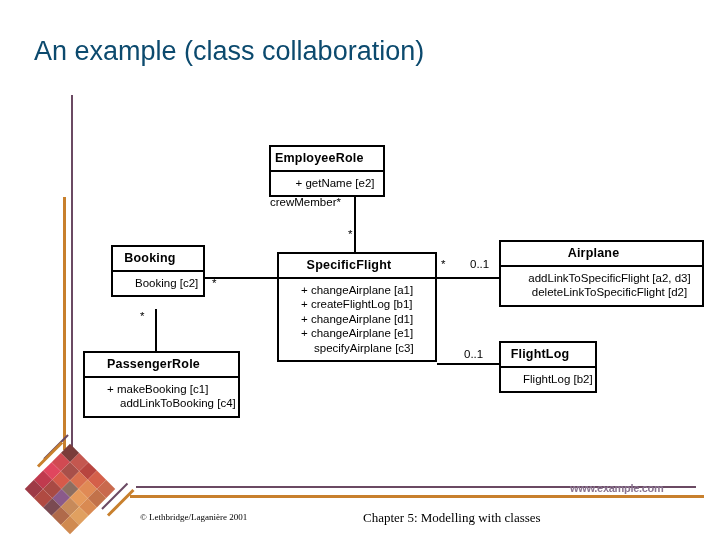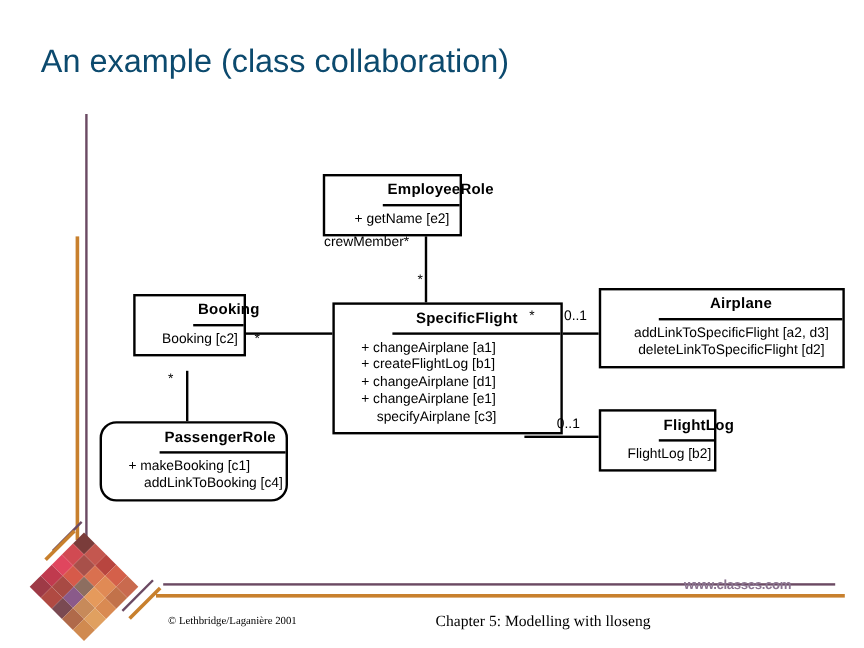--- a/index.html
+++ b/index.html
@@ -180,21 +180,20 @@
   }
   .uml-name {
     text-align: center;
     font-weight: bold;
     font-size: 12.5px;
     color: #000000;
     padding: 4px 20px 5px 4px;
     border-bottom: 2px solid #000000;
     white-space: nowrap;
     letter-spacing: 0.2px;
-    margin-left: 48px;
   }
   .uml-ops {
     padding: 4px 6px 5px 22px;
     font-size: 11.5px;
     color: #000000;
     line-height: 1.26;
   }
   .uml-ops .op {
     white-space: nowrap;
   }
@@ -296,21 +295,21 @@
     </div>
   </div>
 
   <div class="uml-box" style="left:111px; top:245px; width:94px;">
     <div class="uml-name">Booking</div>
     <div class="uml-ops center">
       <div class="op">Booking [c2]</div>
     </div>
   </div>
 
-  <div class="uml-box" style="left:277px; top:252px; width:192px;">
+  <div class="uml-box" style="left:277px; top:252px; width:160px;">
     <div class="uml-name">SpecificFlight</div>
     <div class="uml-ops">
       <div class="op">+ changeAirplane [a1]</div>
       <div class="op">+ createFlightLog [b1]</div>
       <div class="op">+ changeAirplane [d1]</div>
       <div class="op">+ changeAirplane [e1]</div>
       <div class="op indent">specifyAirplane [c3]</div>
     </div>
   </div>
 
@@ -322,26 +321,26 @@
     </div>
   </div>
 
   <div class="uml-box" style="left:499px; top:341px; width:98px;">
     <div class="uml-name">FlightLog</div>
     <div class="uml-ops center">
       <div class="op">FlightLog [b2]</div>
     </div>
   </div>
 
-  <div class="uml-box" style="left:83px; top:351px; width:157px;border-radius:14px;">
+  <div class="uml-box" style="left:83px; top:351px; width:157px;">
     <div class="uml-name">PassengerRole</div>
     <div class="uml-ops">
       <div class="op">+ makeBooking [c1]</div>
       <div class="op indent">addLinkToBooking [c4]</div>
     </div>
   </div>
 
-  <div class="site-url">www.classes.com</div>
+  <div class="site-url">www.example.com</div>
   <div class="footer-copy">© Lethbridge/Laganière 2001</div>
-  <div class="footer-chapter">Chapter 5: Modelling with lloseng</div>
+  <div class="footer-chapter">Chapter 5: Modelling with classes</div>
   <div class="footer-page">55</div>
 
 </div>
 
 </body></html>

